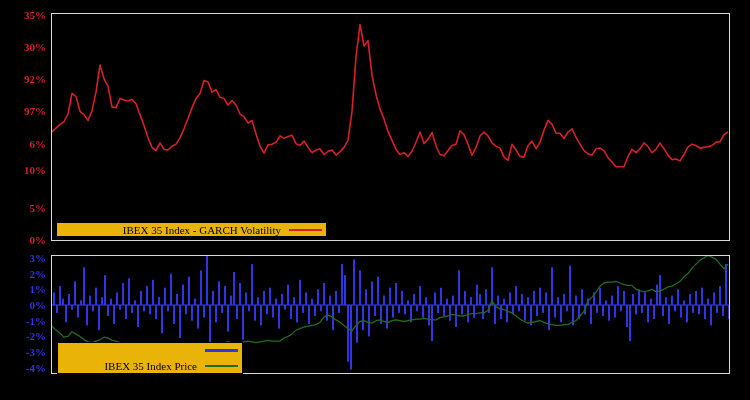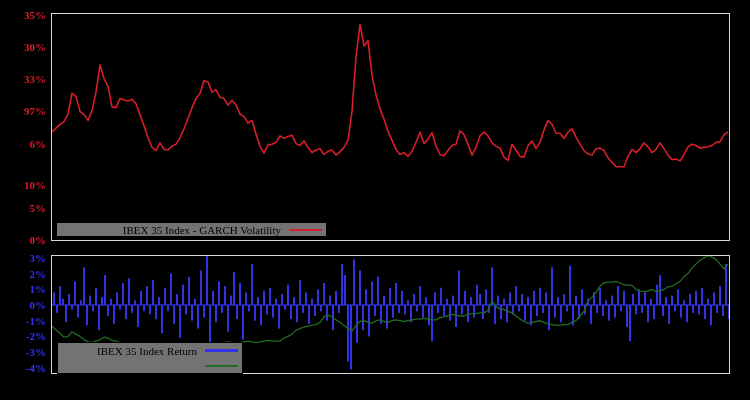--- a/index.html
+++ b/index.html
@@ -2,41 +2,41 @@
 <html><head>
 <meta charset="utf-8">
 <style>
   html,body{margin:0;padding:0;background:#000;}
   .canvas{position:relative;width:750px;height:400px;overflow:hidden;
           font-family:Liberation Serif, serif;}
   .plotbox{position:absolute;border:1px solid #d9d9d9;box-sizing:content-box;}
   .plotbox svg{display:block;position:absolute;left:0;top:0;}
   .tick{position:absolute;left:0;width:46px;text-align:right;font-size:11px;
         font-weight:bold;line-height:14px;letter-spacing:0px;}
-  .legend{position:absolute;background:#737373;border:1px solid #000;z-index:5;
+  .legend{position:absolute;background:#eab308;border:1px solid #000;z-index:5;
           box-sizing:border-box;display:flex;flex-direction:column;justify-content:center;}
   .legend-row{display:flex;align-items:center;justify-content:flex-end;height:15px;}
   .legend-label{font-size:11px;color:#000;white-space:nowrap;}
   .sample{display:inline-block;width:33px;margin-left:8px;margin-right:4px;}
   .sample.thick{height:3px;}
   .sample.thin{height:2px;}
 </style>
 </head>
 <body>
 
 <div class="canvas" style="background: rgb(0, 0, 0);">
 
   <section>
     <div id="ticks0">
         <div class="tick" style="top: 8px; color: rgb(216, 30, 40);">35%</div>
         <div class="tick" style="top: 40.1429px; color: rgb(216, 30, 40);">30%</div>
-        <div class="tick" style="top: 72.2857px; color: rgb(216, 30, 40);">33%</div>
+        <div class="tick" style="top: 72.2857px; color: rgb(216, 30, 40);">92%</div>
         <div class="tick" style="top: 104.429px; color: rgb(216, 30, 40);">97%</div>
         <div class="tick" style="top: 136.571px; color: rgb(216, 30, 40);">6%</div>
-        <div class="tick" style="top: 178px; color: rgb(216, 30, 40);">10%</div>
+        <div class="tick" style="top: 163px; color: rgb(216, 30, 40);">10%</div>
         <div class="tick" style="top: 200.857px; color: rgb(216, 30, 40);">5%</div>
         <div class="tick" style="top: 233px; color: rgb(216, 30, 40);">0%</div>
       </div>
     <div class="plotbox" id="plot0" style="left: 51px; top: 13px; width: 677px; height: 226px; border-color: rgb(217, 217, 217); background: rgb(0, 0, 0);">
       <svg id="svg0" width="677" height="226" viewBox="0 0 677 226">
           <polyline points="0,118.0 4,114.1 8,110.3 12,107.7 16,100.0 20,79.4 24,82.6 28,97.4 32,100.6 36,106.4 40,96.8 44,78.1 48,51.1 52,64.6 56,72.4 60,92.9 64,93.6 68,84.6 72,85.9 76,87.1 80,85.2 84,89.7 88,100.6 92,111.6 96,123.8 100,133.4 104,136.6 108,128.9 112,135.4 116,136.0 120,132.1 124,130.2 128,123.8 132,114.8 136,104.5 140,93.6 144,84.6 148,79.4 152,66.6 156,67.9 160,78.1 164,75.6 168,83.3 172,84.6 176,91.0 180,86.5 184,91.0 188,100.0 192,102.6 196,109.0 200,106.4 204,119.9 208,132.1 212,139.2 216,130.9 220,130.2 224,128.3 228,121.9 232,124.4 236,122.5 240,121.2 244,129.6 248,131.5 252,127.0 256,133.4 260,138.6 264,136.0 268,134.7 272,140.5 276,137.3 280,136.0 284,141.1 288,137.9 292,133.4 296,126.4 300,97.4 304,42.8 308,10.6 312,31.9 316,26.7 320,61.4 324,80.7 328,94.9 332,105.1 336,117.4 340,126.4 344,135.4 348,140.5 352,138.6 356,142.4 360,137.3 364,128.3 368,118.0 372,129.6 376,125.1 380,118.6 384,132.1 388,140.5 392,141.8 396,136.6 400,131.5 404,130.2 408,116.7 412,120.6 416,130.2 420,141.1 424,133.4 428,121.9 432,118.0 436,121.9 440,128.9 444,132.1 448,134.1 452,143.1 456,146.3 460,130.2 464,136.0 468,142.4 472,143.1 476,131.5 480,127.0 484,134.7 488,128.3 492,116.1 496,106.4 500,110.3 504,119.3 508,119.3 512,124.4 516,118.0 520,114.8 524,123.1 528,130.2 532,136.6 536,139.9 540,141.1 544,134.7 548,134.1 552,136.6 556,143.7 560,148.2 564,152.7 568,152.7 572,152.7 576,142.4 580,135.4 584,138.6 588,134.7 592,128.9 596,132.8 600,138.6 604,135.4 608,128.9 612,134.7 616,141.1 620,145.6 624,145.0 628,146.9 632,140.5 636,132.8 640,130.2 644,131.5 648,134.1 652,133.4 656,132.8 660,131.5 664,128.3 668,127.6 672,120.6 676,118.0" fill="none" stroke="#d81e28" stroke-width="1.6" stroke-linejoin="round"></polyline>
         </svg>
     </div>
     <div class="legend" id="legend0" style="left:56px;top:222px;width:271px;height:15px;">
       <div class="legend-row">
@@ -284,22 +284,22 @@
           <rect x="664" y="49.0" width="2" height="7.9" fill="#3333e6"></rect>
           <rect x="667" y="30.1" width="2" height="18.9" fill="#3333e6"></rect>
           <rect x="670" y="49.0" width="2" height="11.0" fill="#3333e6"></rect>
           <rect x="673" y="8.1" width="2" height="40.9" fill="#3333e6"></rect>
           <rect x="676" y="49.0" width="2" height="14.1" fill="#3333e6"></rect>
           <polyline points="0,70.2 4,74.1 8,77.3 12,81.2 16,80.4 20,75.7 24,78.1 28,80.4 32,83.6 36,85.9 40,86.7 44,85.1 48,83.6 52,81.2 56,82.0 60,84.4 64,85.1 68,86.7 72,88.3 76,88.3 80,89.1 84,89.9 88,89.9 92,89.9 96,90.6 100,92.2 104,93.0 108,94.6 112,93.8 116,93.0 120,92.2 124,91.4 128,89.9 132,88.3 136,87.5 140,86.7 144,87.5 148,88.3 152,89.9 156,91.4 160,89.9 164,88.3 168,87.5 172,86.7 176,85.9 180,86.7 184,87.5 188,86.7 192,85.9 196,85.1 200,85.9 204,86.7 208,85.9 212,85.1 216,84.4 220,85.1 224,85.1 228,85.1 232,82.0 236,80.4 240,78.1 244,74.1 248,72.6 252,71.0 256,70.2 260,69.4 264,68.6 268,66.3 272,60.8 276,59.2 280,60.8 284,63.9 288,66.3 292,69.4 296,72.6 300,74.9 304,69.4 308,65.5 312,64.7 316,66.3 320,67.1 324,64.7 328,63.9 332,65.5 336,66.3 340,64.7 344,63.9 348,64.7 352,65.5 356,64.7 360,63.9 364,63.1 368,63.1 372,62.4 376,63.1 380,63.9 384,63.9 388,61.6 392,60.8 396,60.0 400,58.4 404,59.2 408,60.0 412,60.0 416,58.4 420,57.6 424,57.6 428,56.9 432,56.9 436,54.5 440,45.1 444,50.6 448,52.9 452,53.7 456,55.3 460,56.9 464,60.0 468,63.1 472,65.5 476,67.1 480,66.3 484,65.5 488,64.7 492,66.3 496,67.9 500,68.6 504,69.4 508,69.4 512,68.6 516,68.6 520,66.3 524,64.7 528,60.0 532,55.3 536,45.1 540,41.1 544,36.4 548,30.1 552,27.0 556,26.2 560,26.2 564,25.4 568,27.0 572,28.6 576,29.4 580,29.4 584,33.3 588,34.9 592,35.6 596,34.9 600,33.3 604,35.6 608,34.9 612,33.3 616,30.9 620,30.1 624,27.8 628,25.4 632,20.7 636,17.6 640,12.1 644,8.1 648,4.2 652,1.9 656,-0.5 660,1.1 664,3.4 668,8.1 672,12.9 676,8.1" fill="none" stroke="#226b22" stroke-width="1.3" stroke-linejoin="round"></polyline>
         </svg>
     </div>
     <div class="legend" id="legend1" style="left:57px;top:342px;width:186px;height:32px;">
       <div class="legend-row">
-        <span class="legend-label">IBEX 35 Index Return</span>
         <span class="sample thick" style="background: rgb(51, 51, 230);"></span>
       </div>
       <div class="legend-row">
+        <span class="legend-label">IBEX 35 Index Price</span>
         <span class="sample thin" style="background: rgb(34, 107, 34);"></span>
       </div>
     </div>
   </section>
 
 </div>
 
 </body></html>

